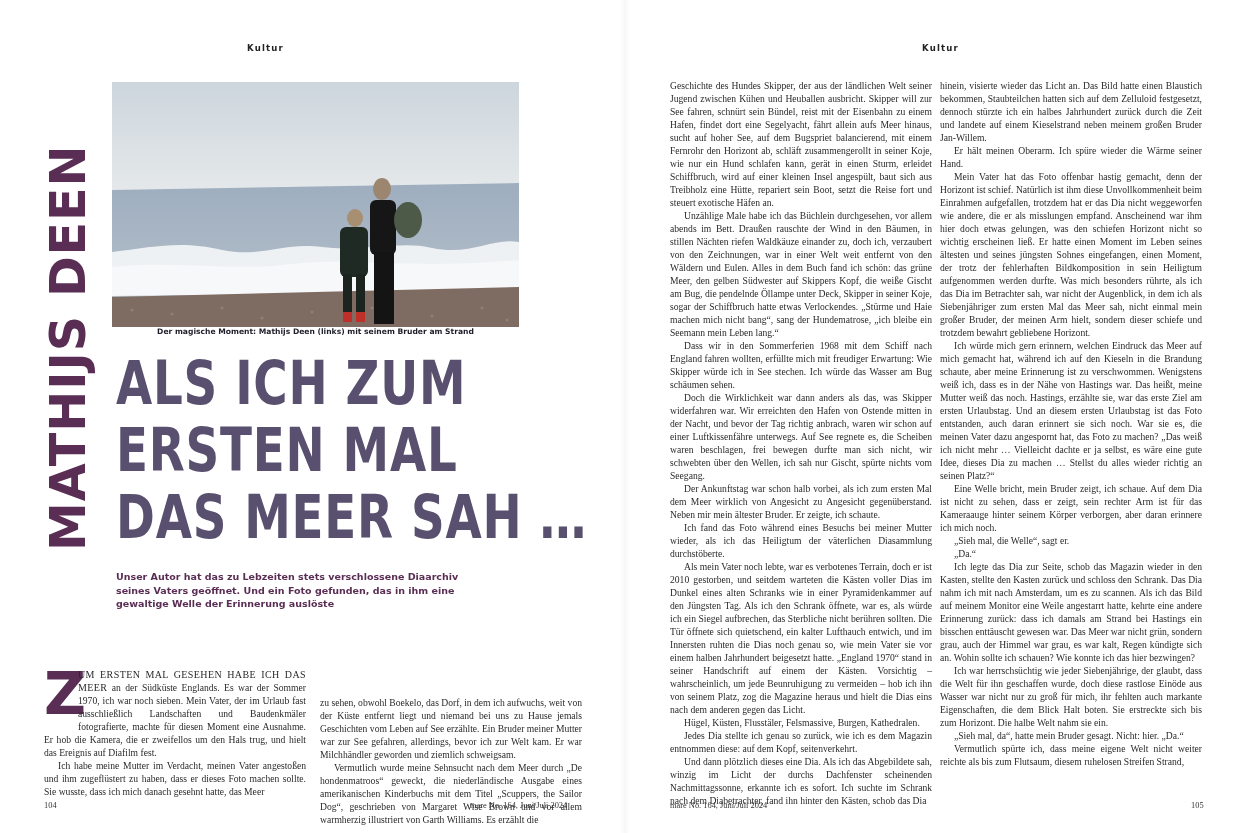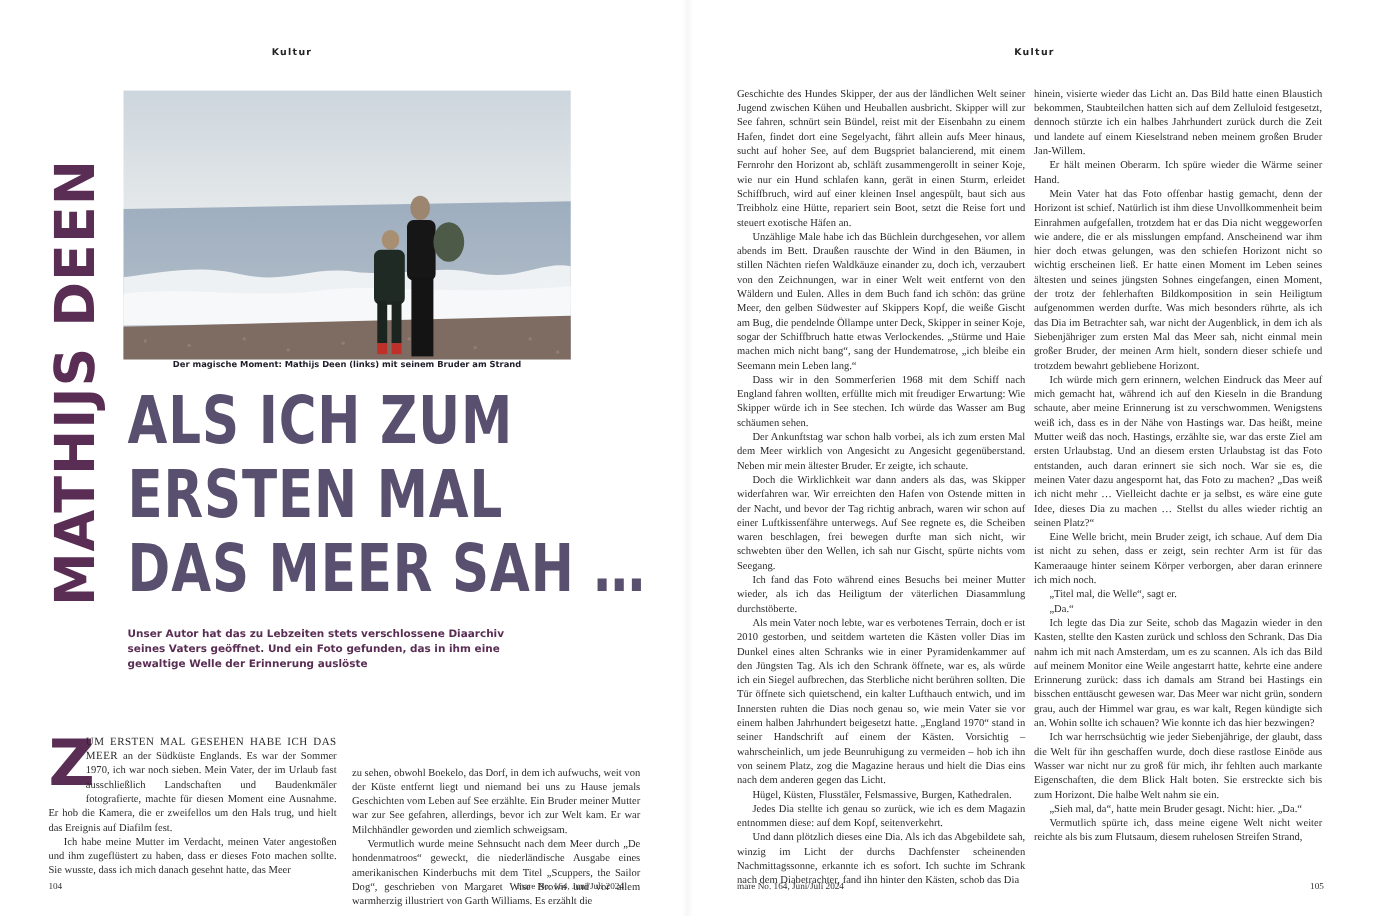--- a/index.html
+++ b/index.html
@@ -162,36 +162,36 @@
 
 <div class="gutter"></div>
 
 <div class="page page-right">
   <div class="section-label">Kultur</div>
 
   <div class="col col-r1">
     <p class="noindent">Geschichte des Hundes Skipper, der aus der ländlichen Welt seiner Jugend zwischen Kühen und Heuballen ausbricht. Skipper will zur See fahren, schnürt sein Bündel, reist mit der Eisenbahn zu einem Hafen, findet dort eine Segelyacht, fährt allein aufs Meer hinaus, sucht auf hoher See, auf dem Bugspriet balancierend, mit einem Fernrohr den Horizont ab, schläft zusammengerollt in seiner Koje, wie nur ein Hund schlafen kann, gerät in einen Sturm, erleidet Schiffbruch, wird auf einer kleinen Insel angespült, baut sich aus Treibholz eine Hütte, repariert sein Boot, setzt die Reise fort und steuert exotische Häfen an.</p>
     <p>Unzählige Male habe ich das Büchlein durchgesehen, vor allem abends im Bett. Draußen rauschte der Wind in den Bäumen, in stillen Nächten riefen Waldkäuze einander zu, doch ich, verzaubert von den Zeichnungen, war in einer Welt weit entfernt von den Wäldern und Eulen. Alles in dem Buch fand ich schön: das grüne Meer, den gelben Südwester auf Skippers Kopf, die weiße Gischt am Bug, die pendelnde Öllampe unter Deck, Skipper in seiner Koje, sogar der Schiffbruch hatte etwas Verlockendes. „Stürme und Haie machen mich nicht bang“, sang der Hundematrose, „ich bleibe ein Seemann mein Leben lang.“</p>
     <p>Dass wir in den Sommerferien 1968 mit dem Schiff nach England fahren wollten, erfüllte mich mit freudiger Erwartung: Wie Skipper würde ich in See stechen. Ich würde das Wasser am Bug schäumen sehen.</p>
+    <p>Doch die Wirklichkeit war dann anders als das, was Skipper widerfahren war. Wir erreichten den Hafen von Ostende mitten in der Nacht, und bevor der Tag richtig anbrach, waren wir schon auf einer Luftkissenfähre unterwegs. Auf See regnete es, die Scheiben waren beschlagen, frei bewegen durfte man sich nicht, wir schwebten über den Wellen, ich sah nur Gischt, spürte nichts vom Seegang.</p>
     <p>Der Ankunftstag war schon halb vorbei, als ich zum ersten Mal dem Meer wirklich von Angesicht zu Angesicht gegenüberstand. Neben mir mein ältester Bruder. Er zeigte, ich schaute.</p>
-    <p>Doch die Wirklichkeit war dann anders als das, was Skipper widerfahren war. Wir erreichten den Hafen von Ostende mitten in der Nacht, und bevor der Tag richtig anbrach, waren wir schon auf einer Luftkissenfähre unterwegs. Auf See regnete es, die Scheiben waren beschlagen, frei bewegen durfte man sich nicht, wir schwebten über den Wellen, ich sah nur Gischt, spürte nichts vom Seegang.</p>
     <p>Ich fand das Foto während eines Besuchs bei meiner Mutter wieder, als ich das Heiligtum der väterlichen Diasammlung durchstöberte.</p>
     <p>Als mein Vater noch lebte, war es verbotenes Terrain, doch er ist 2010 gestorben, und seitdem warteten die Kästen voller Dias im Dunkel eines alten Schranks wie in einer Pyramidenkammer auf den Jüngsten Tag. Als ich den Schrank öffnete, war es, als würde ich ein Siegel aufbrechen, das Sterbliche nicht berühren sollten. Die Tür öffnete sich quietschend, ein kalter Lufthauch entwich, und im Innersten ruhten die Dias noch genau so, wie mein Vater sie vor einem halben Jahrhundert beigesetzt hatte. „England 1970“ stand in seiner Handschrift auf einem der Kästen. Vorsichtig – wahrscheinlich, um jede Beunruhigung zu vermeiden – hob ich ihn von seinem Platz, zog die Magazine heraus und hielt die Dias eins nach dem anderen gegen das Licht.</p>
     <p>Hügel, Küsten, Flusstäler, Felsmassive, Burgen, Kathedralen.</p>
     <p>Jedes Dia stellte ich genau so zurück, wie ich es dem Magazin entnommen diese: auf dem Kopf, seitenverkehrt.</p>
     <p>Und dann plötzlich dieses eine Dia. Als ich das Abgebildete sah, winzig im Licht der durchs Dachfenster scheinenden Nachmittagssonne, erkannte ich es sofort. Ich suchte im Schrank nach dem Diabetrachter, fand ihn hinter den Kästen, schob das Dia</p>
   </div>
 
   <div class="col col-r2">
     <p class="noindent">hinein, visierte wieder das Licht an. Das Bild hatte einen Blaustich bekommen, Staubteilchen hatten sich auf dem Zelluloid festgesetzt, dennoch stürzte ich ein halbes Jahrhundert zurück durch die Zeit und landete auf einem Kieselstrand neben meinem großen Bruder Jan-Willem.</p>
     <p>Er hält meinen Oberarm. Ich spüre wieder die Wärme seiner Hand.</p>
     <p>Mein Vater hat das Foto offenbar hastig gemacht, denn der Horizont ist schief. Natürlich ist ihm diese Unvollkommenheit beim Einrahmen aufgefallen, trotzdem hat er das Dia nicht weggeworfen wie andere, die er als misslungen empfand. Anscheinend war ihm hier doch etwas gelungen, was den schiefen Horizont nicht so wichtig erscheinen ließ. Er hatte einen Moment im Leben seines ältesten und seines jüngsten Sohnes eingefangen, einen Moment, der trotz der fehlerhaften Bildkomposition in sein Heiligtum aufgenommen werden durfte. Was mich besonders rührte, als ich das Dia im Betrachter sah, war nicht der Augenblick, in dem ich als Siebenjähriger zum ersten Mal das Meer sah, nicht einmal mein großer Bruder, der meinen Arm hielt, sondern dieser schiefe und trotzdem bewahrt gebliebene Horizont.</p>
     <p>Ich würde mich gern erinnern, welchen Eindruck das Meer auf mich gemacht hat, während ich auf den Kieseln in die Brandung schaute, aber meine Erinnerung ist zu verschwommen. Wenigstens weiß ich, dass es in der Nähe von Hastings war. Das heißt, meine Mutter weiß das noch. Hastings, erzählte sie, war das erste Ziel am ersten Urlaubstag. Und an diesem ersten Urlaubstag ist das Foto entstanden, auch daran erinnert sie sich noch. War sie es, die meinen Vater dazu angespornt hat, das Foto zu machen? „Das weiß ich nicht mehr … Vielleicht dachte er ja selbst, es wäre eine gute Idee, dieses Dia zu machen … Stellst du alles wieder richtig an seinen Platz?“</p>
     <p>Eine Welle bricht, mein Bruder zeigt, ich schaue. Auf dem Dia ist nicht zu sehen, dass er zeigt, sein rechter Arm ist für das Kameraauge hinter seinem Körper verborgen, aber daran erinnere ich mich noch.</p>
-    <p>„Titel mal, die Welle“, sagt er.</p>
+    <p>„Sieh mal, die Welle“, sagt er.</p>
     <p>„Da.“</p>
     <p>Ich legte das Dia zur Seite, schob das Magazin wieder in den Kasten, stellte den Kasten zurück und schloss den Schrank. Das Dia nahm ich mit nach Amsterdam, um es zu scannen. Als ich das Bild auf meinem Monitor eine Weile angestarrt hatte, kehrte eine andere Erinnerung zurück: dass ich damals am Strand bei Hastings ein bisschen enttäuscht gewesen war. Das Meer war nicht grün, sondern grau, auch der Himmel war grau, es war kalt, Regen kündigte sich an. Wohin sollte ich schauen? Wie konnte ich das hier bezwingen?</p>
     <p>Ich war herrschsüchtig wie jeder Siebenjährige, der glaubt, dass die Welt für ihn geschaffen wurde, doch diese rastlose Einöde aus Wasser war nicht nur zu groß für mich, ihr fehlten auch markante Eigenschaften, die dem Blick Halt boten. Sie erstreckte sich bis zum Horizont. Die halbe Welt nahm sie ein.</p>
     <p>„Sieh mal, da“, hatte mein Bruder gesagt. Nicht: hier. „Da.“</p>
     <p>Vermutlich spürte ich, dass meine eigene Welt nicht weiter reichte als bis zum Flutsaum, diesem ruhelosen Streifen Strand,</p>
   </div>
 
   <div class="folio folio-mag">mare No. 164, Juni/Juli 2024</div>
   <div class="folio folio-num">105</div>
 </div>

